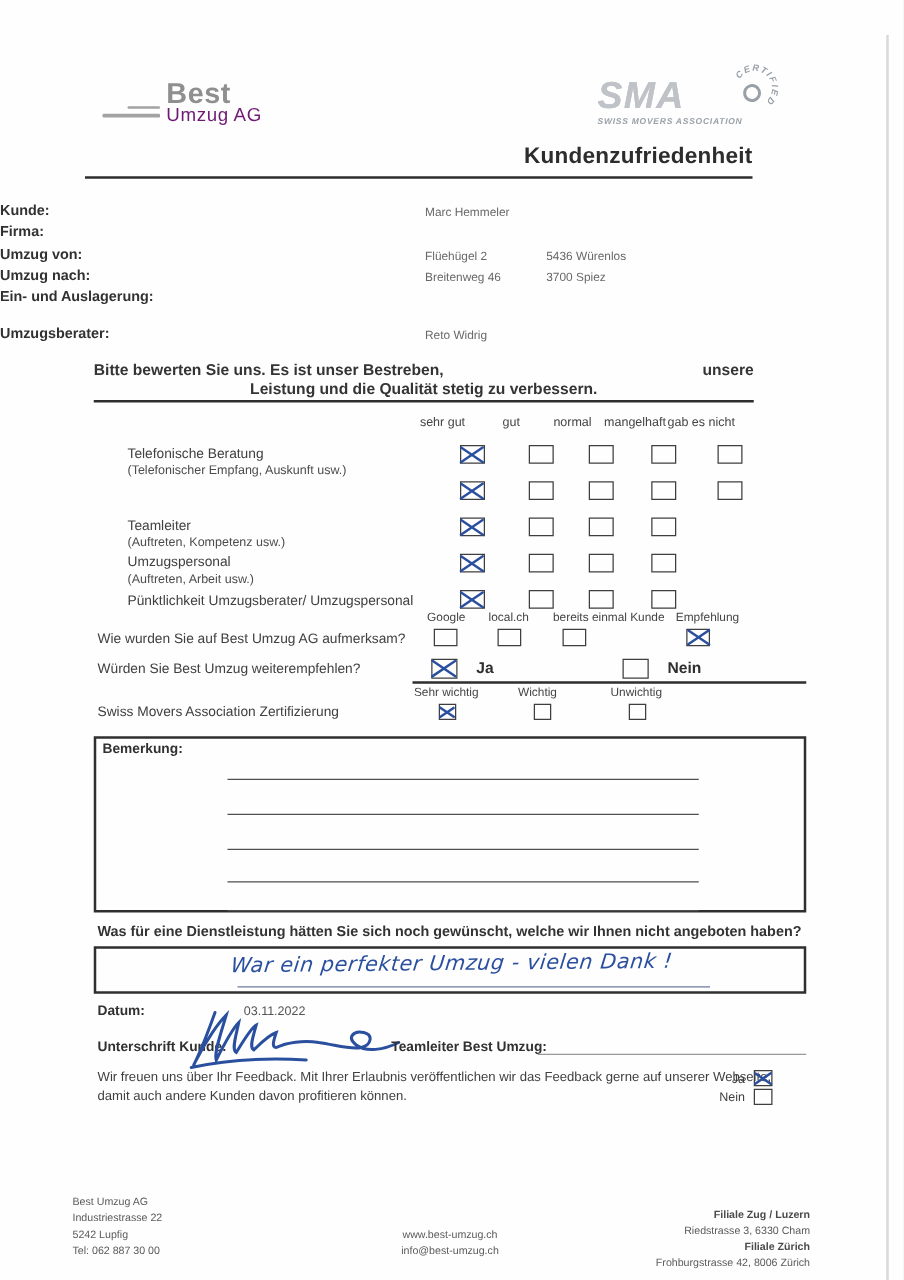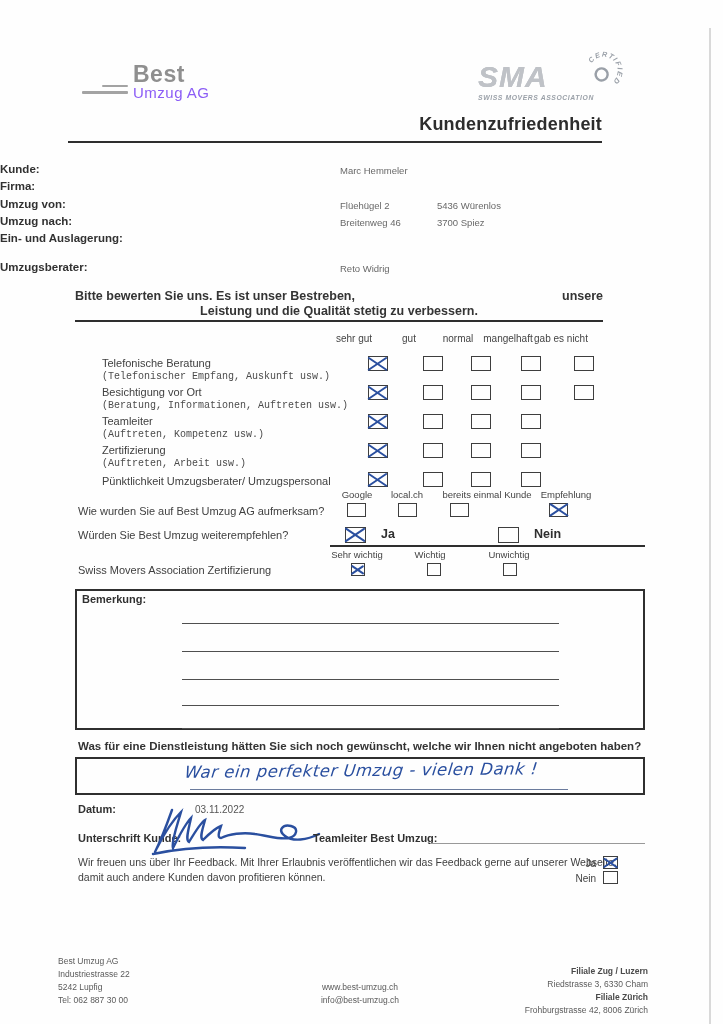--- a/index.html
+++ b/index.html
@@ -9,21 +9,21 @@
   .page { position:relative; width:723px; height:1024px; background:#fefefe; margin:0 auto; overflow:hidden; color:var(--print); }
   .scan-edge { position:absolute; left:709px; top:28px; width:1.5px; height:996px; background:#d9d9d9; }
 
   
   .best-logo { position:absolute; left:82px; top:64px; display:flex; align-items:flex-end; gap:5px; }
   .speed-lines { display:flex; flex-direction:column; align-items:flex-end; gap:4px; margin-bottom:7px; }
   .speed-lines i { display:block; background:#a3a3a3; height:2.4px; border-radius:1px; }
   .speed-lines i:nth-child(1){ width:26px; }
   .speed-lines i:nth-child(2){ width:46px; height:3px; }
   .best-name { font-size:23px; font-weight:bold; color:#8f8f8f; letter-spacing:.5px; line-height:20px; }
-  .best-sub { font-size:15px; color:#8b5cf6; letter-spacing:.5px; line-height:17px; }
+  .best-sub { font-size:15px; color:#701a75; letter-spacing:.5px; line-height:17px; }
 
   .sma-logo { position:absolute; left:478px; top:62px; width:150px; }
   .sma-acronym { font-size:30px; font-weight:900; font-style:italic; color:#bfc2c7; letter-spacing:1px; line-height:30px;
                  text-shadow:0 0 0 #bfc2c7; }
   .sma-caption { font-size:6.8px; font-weight:bold; font-style:italic; color:#9aa0a8; letter-spacing:.6px; margin-top:2px; }
   .sma-badge { position:absolute; right:4px; top:-12px; transform:rotate(28deg); }
 
   
   .title { position:absolute; left:68px; top:114px; width:534px; text-align:right;
            font-size:18px; font-weight:bold; color:#2d2d2d; letter-spacing:.2px; }
@@ -38,21 +38,21 @@
   
   .statement { position:absolute; left:75px; top:289px; width:528px; font-weight:bold; font-size:12.5px; color:#343434; }
   .statement .l1 { display:flex; justify-content:space-between; }
   .statement .l2 { text-align:center; margin-top:1px; }
   .statement-rule { position:absolute; left:75px; top:320px; width:528px; height:2px; background:var(--line); }
 
   
   .col-head { position:absolute; transform:translateX(-50%); font-size:10px; color:#444; white-space:nowrap; }
   .grid-row { position:absolute; left:0; width:723px; height:29px;margin-left:24px; }
   .row-label { position:absolute; left:78px; top:1px; font-size:11px; color:#404040; line-height:13px; white-space:nowrap; }
-  .row-label .sub { font-size:10px; color:#4c4c4c;font-family:Liberation Mono, monospace; }
+  .row-label .sub { font-size:10px; color:#4c4c4c; }
   .q-label { position:absolute; left:78px; font-size:11px; color:#404040; white-space:nowrap; }
 
   .box { position:absolute; border:1.6px solid #3e3e3e; background:transparent; }
   .box.checked::before, .box.checked::after { content:''; position:absolute; width:128%; height:2.3px;
         background:var(--ink); border-radius:2px; left:-14%; top:50%; }
   .box.checked::before { transform:translateY(-50%) rotate(34deg); }
   .box.checked::after  { transform:translateY(-50%) rotate(-34deg); }
 
   .rbox { width:20px; height:15px; }
   .c1{left:344px} .c2{left:399px} .c3{left:447px} .c4{left:497px} .c5{left:550px}
@@ -168,44 +168,40 @@
       <div>Telefonische Beratung</div>
       <div class="sub">(Telefonischer Empfang, Auskunft usw.)</div>
     </div>
     <span class="box rbox c1 checked"></span>
     <span class="box rbox c2"></span>
     <span class="box rbox c3"></span>
     <span class="box rbox c4"></span>
     <span class="box rbox c5"></span>
   </div>
   <div class="grid-row" style="top:385px">
-    <div class="row-label">
-      <div>Besichtigung vor Ort</div>
-      <div class="sub">(Beratung, Informationen, Auftreten usw.)</div>
-    </div>
     <span class="box rbox c1 checked"></span>
     <span class="box rbox c2"></span>
     <span class="box rbox c3"></span>
     <span class="box rbox c4"></span>
     <span class="box rbox c5"></span>
   </div>
   <div class="grid-row" style="top:414px">
     <div class="row-label">
       <div>Teamleiter</div>
       <div class="sub">(Auftreten, Kompetenz usw.)</div>
     </div>
     <span class="box rbox c1 checked"></span>
     <span class="box rbox c2"></span>
     <span class="box rbox c3"></span>
     <span class="box rbox c4"></span>
 
   </div>
   <div class="grid-row" style="top:443px">
     <div class="row-label">
-      <div>Zertifizierung</div>
+      <div>Umzugspersonal</div>
       <div class="sub">(Auftreten, Arbeit usw.)</div>
     </div>
     <span class="box rbox c1 checked"></span>
     <span class="box rbox c2"></span>
     <span class="box rbox c3"></span>
     <span class="box rbox c4"></span>
 
   </div>
   <div class="grid-row" style="top:472px">
     <div class="row-label" style="top:3px">

